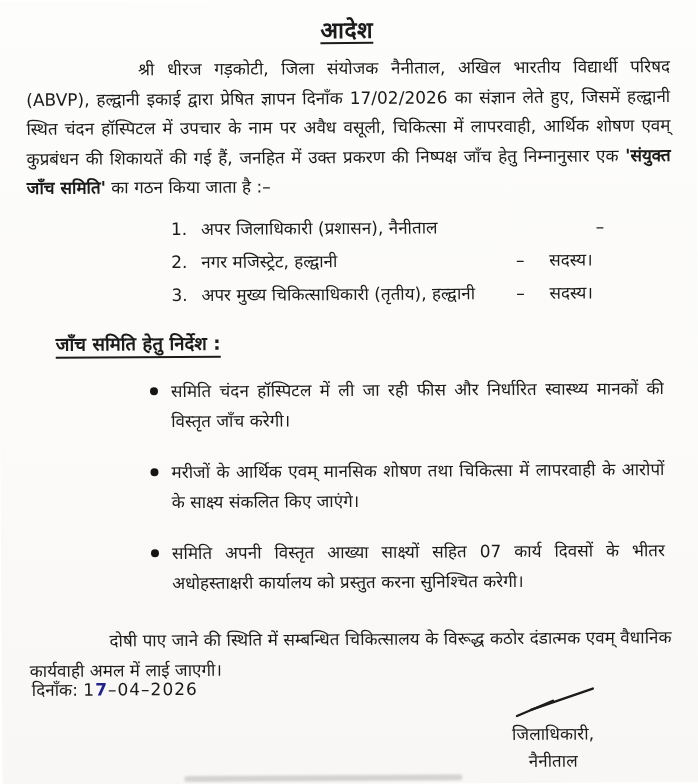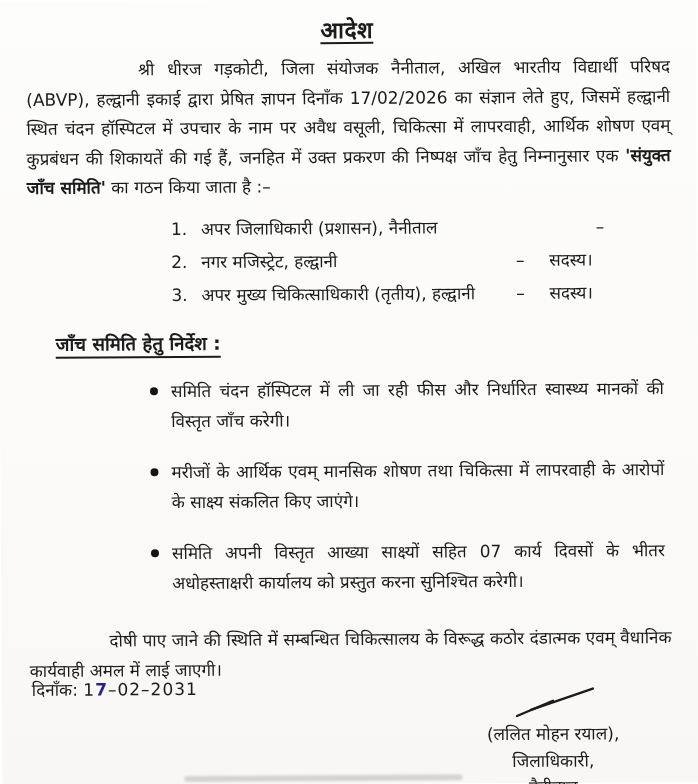--- a/index.html
+++ b/index.html
@@ -177,28 +177,27 @@
     <li>
       <span class="bullet-dot"></span>
       <span>समिति अपनी विस्तृत आख्या साक्ष्यों सहित 07 कार्य दिवसों के भीतर अधोहस्ताक्षरी कार्यालय को प्रस्तुत करना सुनिश्चित करेगी।</span>
     </li>
   </ul>
 
   <p class="closing">दोषी पाए जाने की स्थिति में सम्बन्धित चिकित्सालय के विरूद्ध कठोर दंडात्मक एवम् वैधानिक कार्यवाही अमल में लाई जाएगी।</p>
 
   <div class="date-line">
     <span>दिनाँक:</span>
-    <span class="date-value"><span>1</span><span class="overwrite">7</span><span>–02–2031</span></span>
+    <span class="date-value"><span>1</span><span class="overwrite">7</span><span>–04–2026</span></span>
   </div>
 
   <div class="signature-block">
     <svg class="signature-stroke" width="92" height="34" viewBox="0 0 92 34">
       <path d="M10 31 L46 16" stroke="#1b1b1b" stroke-width="2.4" fill="none" stroke-linecap="round"></path>
       <path d="M24 25 L86 4" stroke="#1b1b1b" stroke-width="2.4" fill="none" stroke-linecap="round"></path>
     </svg>
-    <div>(ललित मोहन रयाल),</div>
     <div>जिलाधिकारी,</div>
     <div>नैनीताल</div>
   </div>
 
   <div class="cutoff-artifact"></div>
 
 </div>
 
 </body></html>

